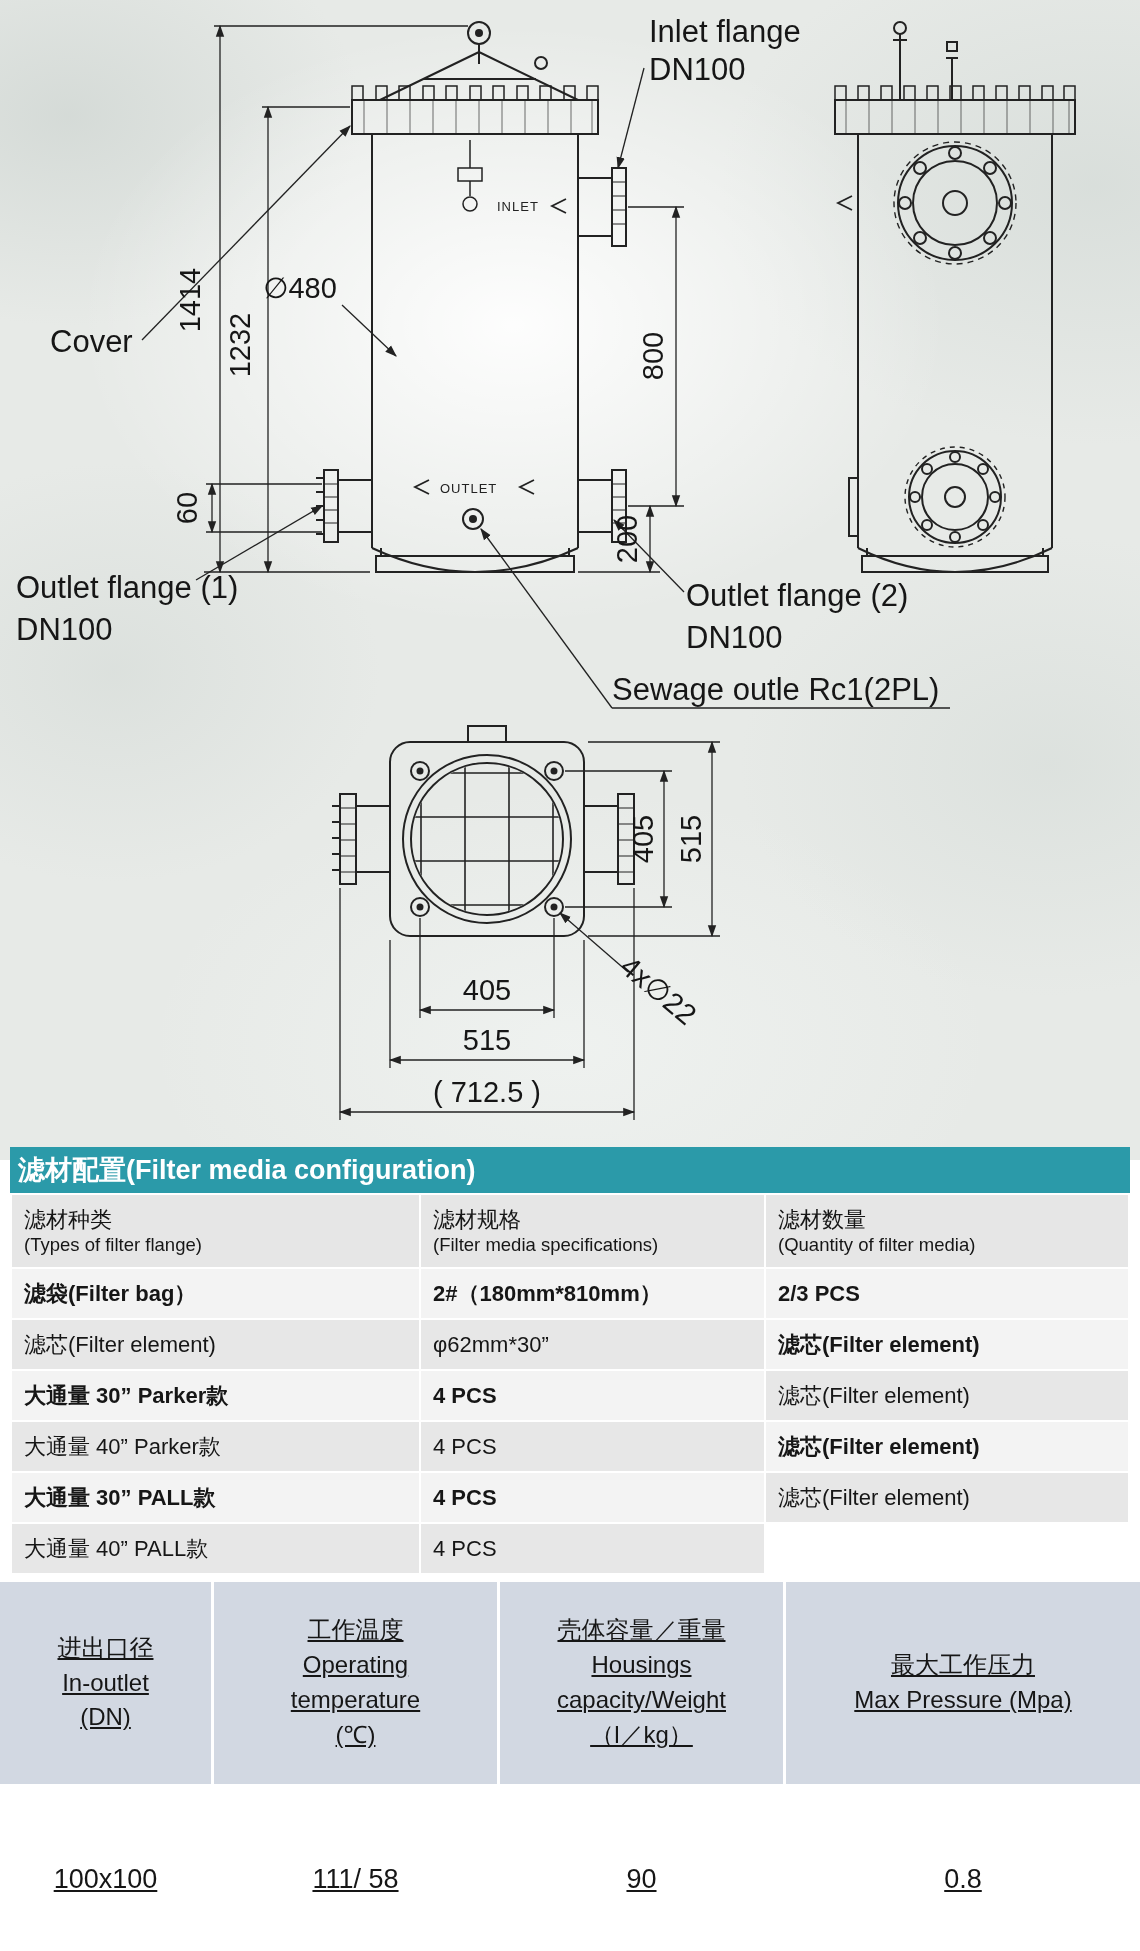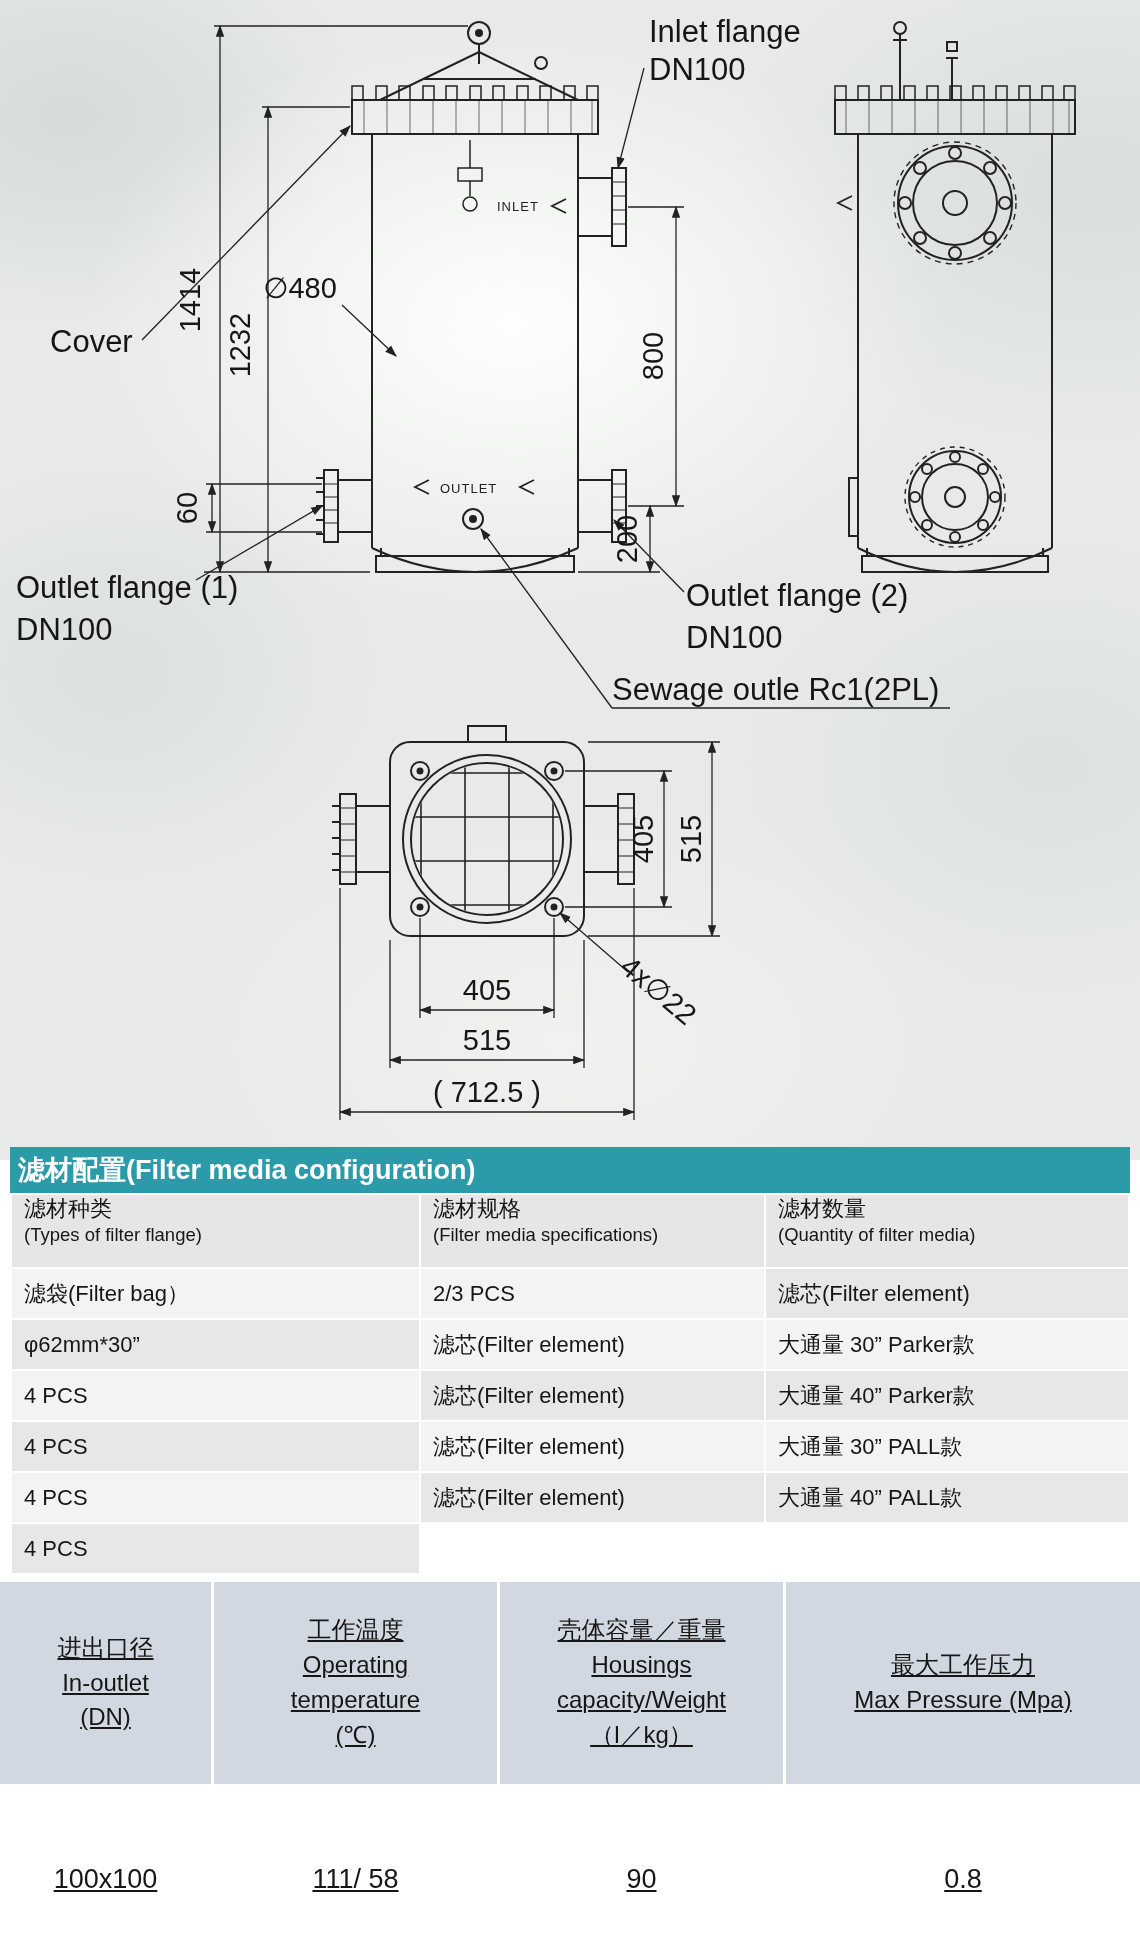--- a/index.html
+++ b/index.html
@@ -29,25 +29,25 @@
   .media-title{
     height:46px;line-height:46px;background:#2b9aa9;color:#ffffff;
     font-size:27px;font-weight:bold;padding-left:8px;box-sizing:border-box;
   }
   .media-grid{
     display:grid;grid-template-columns:407px 343px 1fr;gap:2px;
     background:#ffffff;padding:2px;box-ssizing:border-box;
   }
   .mcell{box-sizing:border-box;padding-left:12px;display:flex;align-items:center;
     font-size:22px;white-space:nowrap;overflow:hidden;}
-  .mhead{flex-direction:column;align-items:flex-start;justify-content:flex-start;
+  .mhead{flex-direction:column;align-items:flex-start;justify-content:center;
     height:72px;background:#e6e6e6;}
   .mhead .zh{font-size:22px;line-height:1.25;}
   .mhead .en{font-size:18.5px;line-height:1.25;}
-  .row-a{background:#f3f3f3;height:49px;}
+  .row-a{background:#f3f3f3;height:49px;font-weight:bold;}
   .row-b{background:#e7e7e7;height:49px;}
 
   
   .spec-wrap{position:absolute;top:1582px;left:0;width:1140px;text-decoration:underline;}
   .spec-grid{display:grid;grid-template-columns:211px 283px 283px 1fr;gap:3px;}
   .spec-head{
     background:#d2d8e2;height:202px;display:flex;align-items:center;justify-content:center;
     text-align:center;font-size:24px;line-height:1.45;white-space:pre-line;box-sizing:border-box;
   }
   .spec-val{
@@ -273,20 +273,21 @@
     <div class="mcell mhead">
       <div class="zh">滤材规格</div>
       <div class="en">(Filter media specifications)</div>
     </div>
     <div class="mcell mhead">
       <div class="zh">滤材数量</div>
       <div class="en">(Quantity of filter media)</div>
     </div>
 
     <div class="mcell row-a">滤袋(Filter bag）</div>
+    <div class="mcell row-a">2#（180mm*810mm）</div>
     <div class="mcell row-a">2/3 PCS</div>
 
     <div class="mcell row-b">滤芯(Filter element)</div>
     <div class="mcell row-b">φ62mm*30”</div>
 
     <div class="mcell row-a">滤芯(Filter element)</div>
     <div class="mcell row-a">大通量 30”  Parker款</div>
     <div class="mcell row-a">4 PCS</div>
 
     <div class="mcell row-b">滤芯(Filter element)</div>

